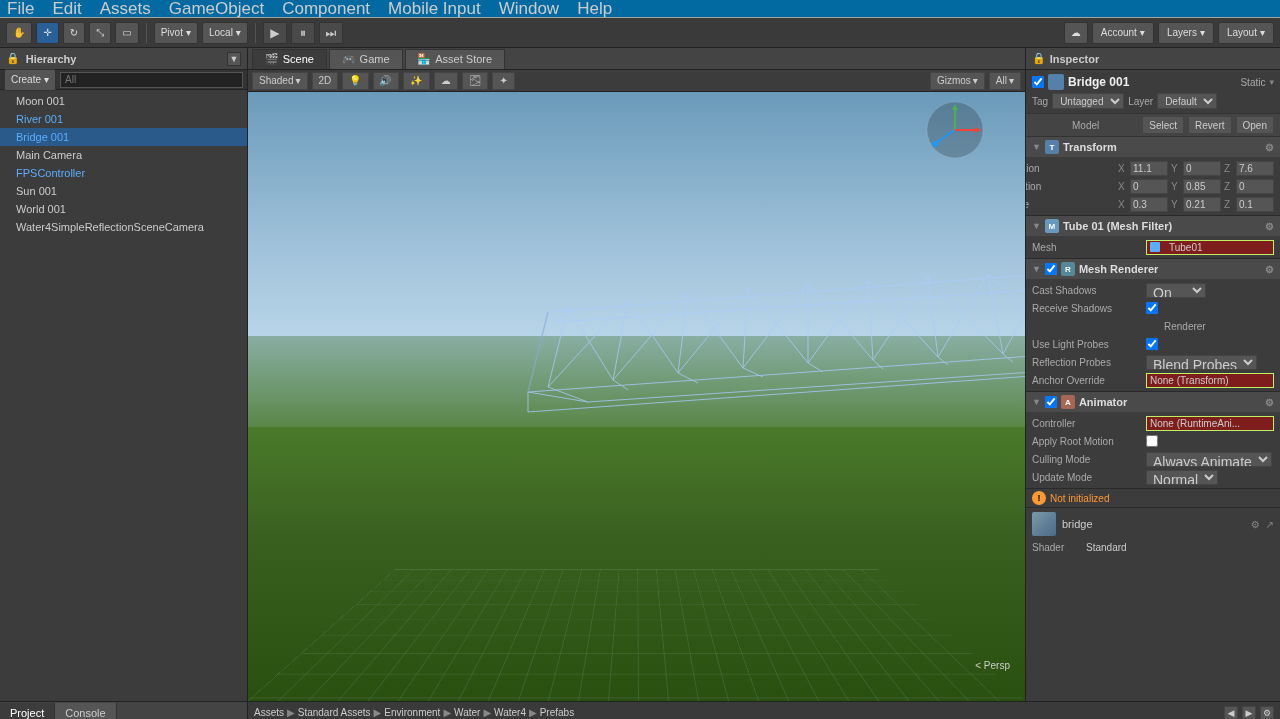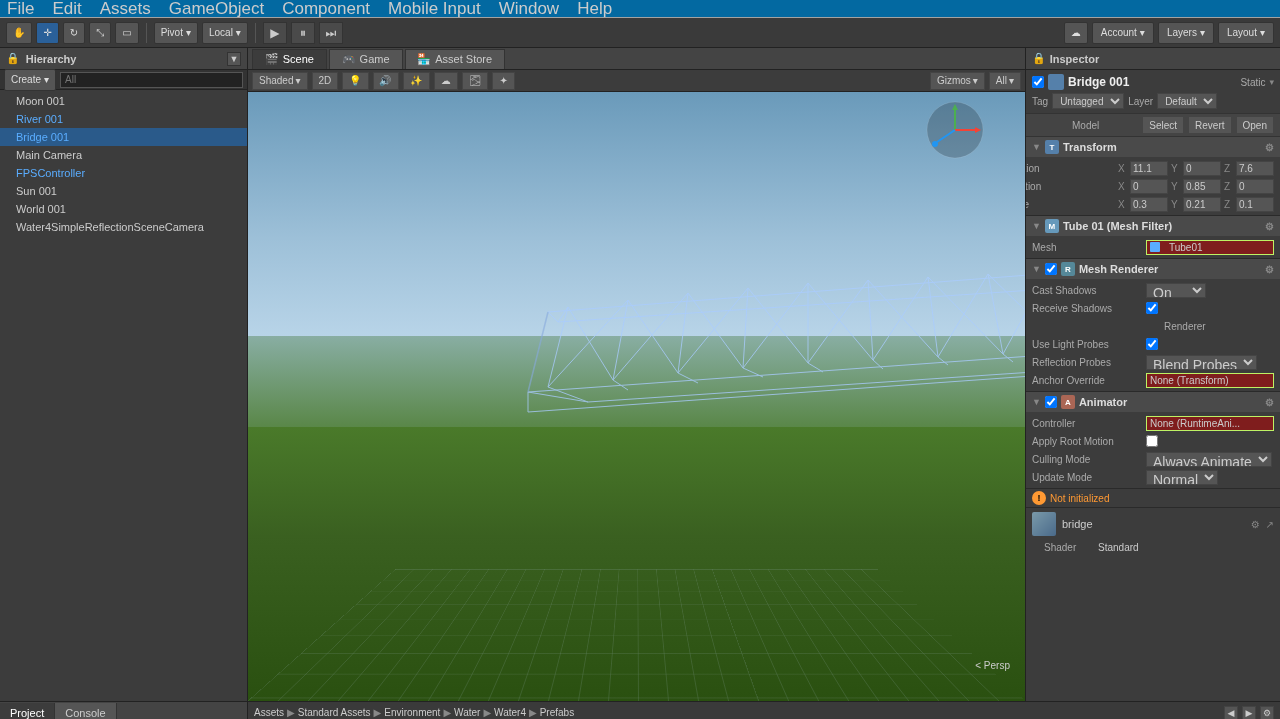--- a/index.html
+++ b/index.html
@@ -430,21 +430,20 @@
       height: 24px;
       background: #4a6a8a;
       border-radius: 2px;
     }
     .avatar-name { font-size: 11px; color: #ccc; flex: 1; }
     .shader-row {
       display: flex;
       align-items: center;
       padding: 2px 6px;
       gap: 4px;
-      margin-left: 12px;
     }
     .shader-label { font-size: 10px; color: #aaa; width: 50px; }
     .shader-value { font-size: 10px; color: #ccc; }
     .add-component-btn {
       margin: 6px 8px;
       height: 26px;
       background: #4a4a4a;
       border: 1px solid #555;
       color: #ccc;
       font-size: 11px;

